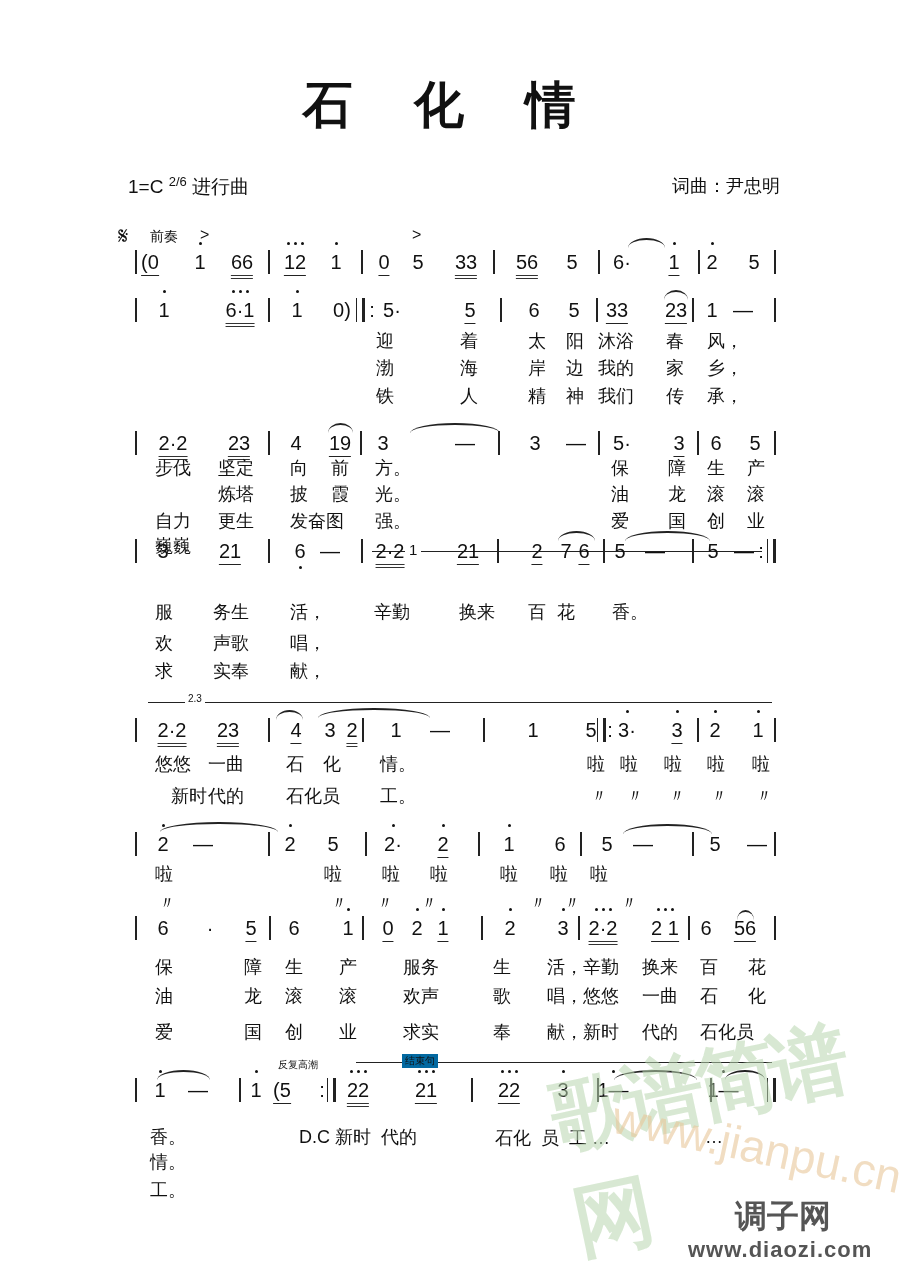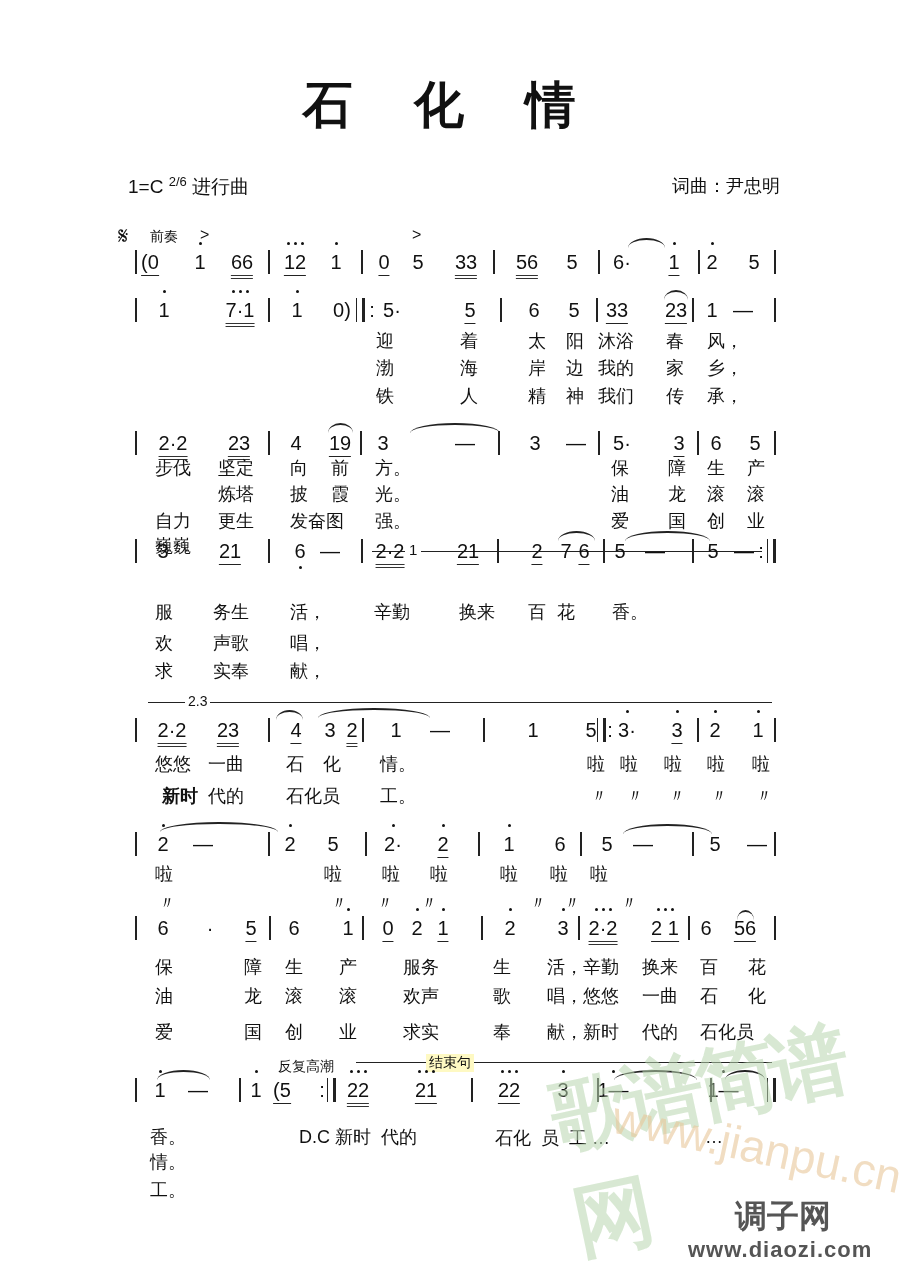--- a/index.html
+++ b/index.html
@@ -8,21 +8,21 @@
   .meta-left{position:absolute;left:128px;top:174px;font-size:19px;}
   .meta-left sup{font-size:13px;}
   .meta-right{position:absolute;right:120px;top:174px;font-size:18px;}
   .note{position:absolute;font-size:20px;line-height:24px;white-space:pre;transform:translateX(-50%);text-align:center;}
   .note.u1{border-bottom:1.5px solid #222;padding-bottom:1px;}
   .note.u2{border-bottom:4px double #333;padding-bottom:1px;}
   .dot-hi{position:absolute;width:3px;height:3px;background:#111;border-radius:50%;}
   .bar{position:absolute;width:1.5px;background:#222;height:24px;}
   .bar.dbl{width:5px;border-left:1.5px solid #222;border-right:3px solid #222;background:transparent;}
   .lyr{position:absolute;font-size:18px;line-height:20px;white-space:pre;}
-  .small{position:absolute;font-size:14px;white-space:pre;}
+  .small{position:absolute;font-size:10px;white-space:pre;}
   .volta{position:absolute;height:1px;background:#222;}
   .arc{position:absolute;border-top:2px solid #222;border-radius:50% 50% 0 0 / 100% 100% 0 0;height:8px;}
   .wm1{position:absolute;left:560px;top:1030px;font-size:80px;font-weight:bold;color:#b9d7b0;opacity:.55;transform:rotate(-12deg);letter-spacing:-6px;}
   .wm2{position:absolute;left:610px;top:1120px;font-size:46px;color:#e8c79a;opacity:.6;transform:rotate(12deg);}
   .wm3{position:absolute;left:735px;top:1195px;font-size:32px;font-weight:bold;color:#555;}
   .wm4{position:absolute;left:688px;top:1237px;font-size:22px;font-weight:bold;color:#555;letter-spacing:1px;}
 </style>
 </head>
 <body>
 
@@ -38,21 +38,21 @@
 <div class="small" style="left:150px;top:228px;font-size:14px;">前奏</div>
 <div class="small" style="left:200px;top:226px;font-size:16px;">&gt;</div>
 <div class="small" style="left:412px;top:226px;font-size:16px;">&gt;</div>
 
 <div class="volta" style="left:372px;top:551px;width:390px;"></div>
 <div class="small" style="left:405px;top:541px;background:#fff;padding:0 4px;font-size:15px;">1</div>
 <div class="volta" style="left:148px;top:702px;width:624px;"></div>
 <div class="small" style="left:185px;top:693px;background:#fff;padding:0 3px;">2.3</div>
 <div class="small" style="left:278px;top:1058px;">反复高潮</div>
 <div class="volta" style="left:356px;top:1062px;width:416px;"></div>
-<div class="small" style="left:402px;top:1054px;background:#fef9c3;padding:0 3px;margin-left:24px;">结束句</div>
+<div class="small" style="left:402px;top:1054px;background:#0369a1;padding:0 3px;">结束句</div>
 
 <div id="score">
     <div class="bar" style="left: 135px; top: 250px;"></div>
     <div class="note u1" style="left: 150px; top: 250px;">(0</div>
     <div class="note " style="left: 200px; top: 250px;">1</div>
     <div class="dot-hi" style="left: 199px; top: 242px;"></div>
     <div class="note u2" style="left: 242px; top: 250px;">66</div>
     <div class="bar" style="left: 268px; top: 250px;"></div>
     <div class="note u1" style="left: 295px; top: 250px;">12</div>
     <div class="dot-hi" style="left: 294px; top: 242px;"></div>
@@ -73,21 +73,21 @@
     <div class="dot-hi" style="left: 673px; top: 242px;"></div>
     <div class="bar" style="left: 698px; top: 250px;"></div>
     <div class="note " style="left: 712px; top: 250px;">2</div>
     <div class="dot-hi" style="left: 711px; top: 242px;"></div>
     <div class="note " style="left: 754px; top: 250px;">5</div>
     <div class="bar" style="left: 774px; top: 250px;"></div>
     <div class="arc" style="left: 628px; width: 37px; top: 238px;"></div>
     <div class="bar" style="left: 135px; top: 298px;"></div>
     <div class="note " style="left: 164px; top: 298px;">1</div>
     <div class="dot-hi" style="left: 163px; top: 290px;"></div>
-    <div class="note u2" style="left: 240px; top: 298px;">7·1</div>
+    <div class="note u2" style="left: 240px; top: 298px;">6·1</div>
     <div class="dot-hi" style="left: 239px; top: 290px;"></div>
     <div class="dot-hi" style="left: 232px; top: 290px;"></div>
     <div class="dot-hi" style="left: 246px; top: 290px;"></div>
     <div class="bar" style="left: 268px; top: 298px;"></div>
     <div class="note " style="left: 297px; top: 298px;">1</div>
     <div class="dot-hi" style="left: 296px; top: 290px;"></div>
     <div class="note " style="left: 342px; top: 298px;">0)</div>
     <div class="bar dbl" style="left: 356px; top: 298px;"></div>
     <div class="note " style="left: 372px; top: 298px;">:</div>
     <div class="note " style="left: 392px; top: 298px;">5·</div>
@@ -333,21 +333,21 @@
     <div class="lyr" style="left: 155px; top: 754px;">悠悠</div>
     <div class="lyr" style="left: 208px; top: 754px;">一曲</div>
     <div class="lyr" style="left: 286px; top: 754px;">石</div>
     <div class="lyr" style="left: 323px; top: 754px;">化</div>
     <div class="lyr" style="left: 380px; top: 754px;">情。</div>
     <div class="lyr" style="left: 587px; top: 754px;">啦</div>
     <div class="lyr" style="left: 620px; top: 754px;">啦</div>
     <div class="lyr" style="left: 664px; top: 754px;">啦</div>
     <div class="lyr" style="left: 707px; top: 754px;">啦</div>
     <div class="lyr" style="left: 752px; top: 754px;">啦</div>
-    <div class="lyr" style="left: 162px; top: 786px; font-weight: bold;">新时</div>
+    <div class="lyr" style="left: 171px; top: 786px;">新时</div>
     <div class="lyr" style="left: 208px; top: 786px;">代的</div>
     <div class="lyr" style="left: 286px; top: 786px;">石化员</div>
     <div class="lyr" style="left: 380px; top: 786px;">工。</div>
     <div class="lyr" style="left: 590px; top: 786px;">〃</div>
     <div class="lyr" style="left: 626px; top: 786px;">〃</div>
     <div class="lyr" style="left: 668px; top: 786px;">〃</div>
     <div class="lyr" style="left: 710px; top: 786px;">〃</div>
     <div class="lyr" style="left: 755px; top: 786px;">〃</div>
     <div class="lyr" style="left: 155px; top: 864px;">啦</div>
     <div class="lyr" style="left: 324px; top: 864px;">啦</div>

